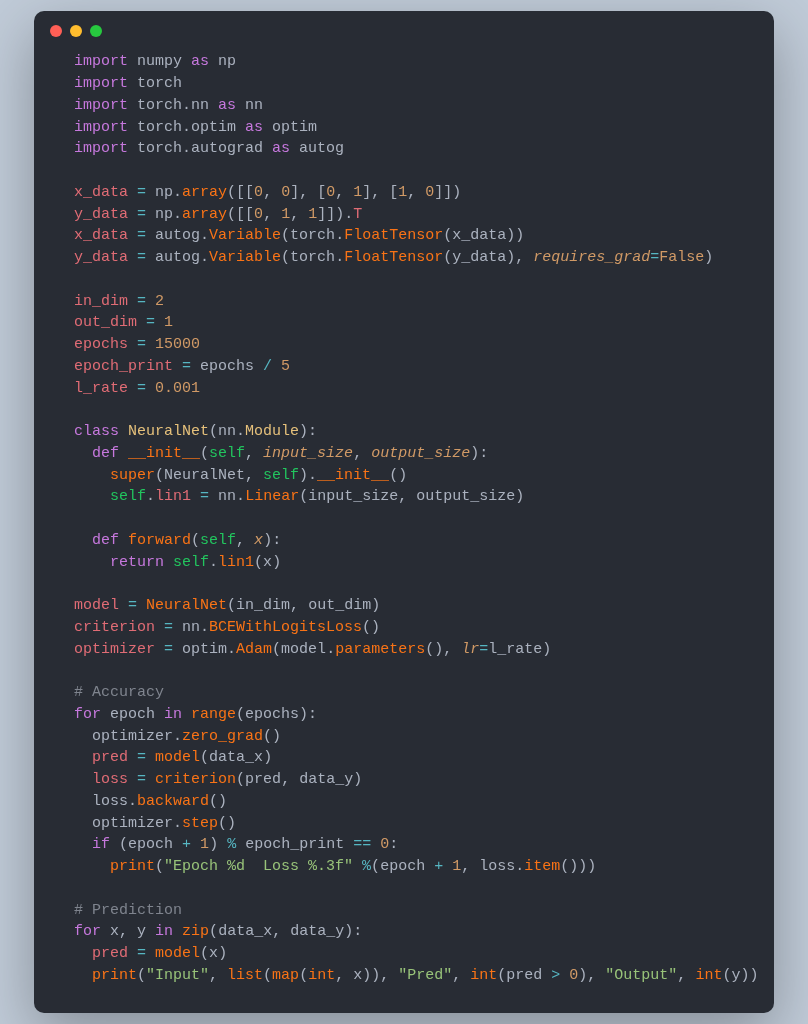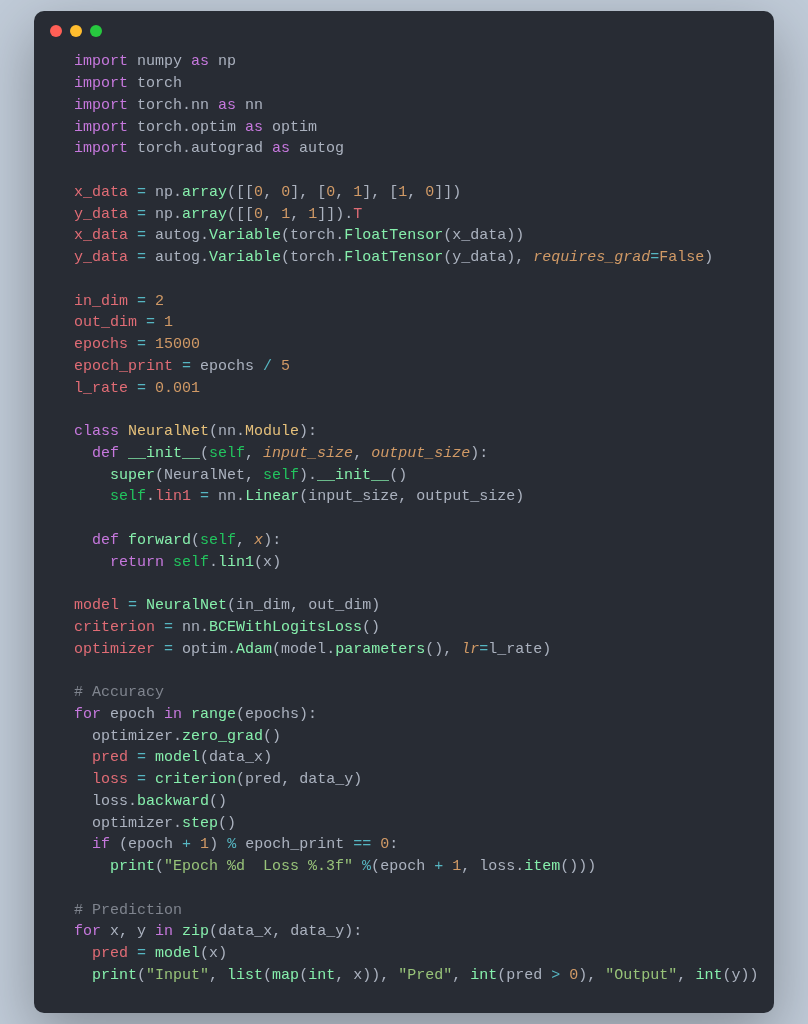--- a/index.html
+++ b/index.html
@@ -35,21 +35,21 @@
     .dot-green { background: #27c93f; }
     .code {
       padding: 6px 40px 26px;
       font-size: 15px;
       line-height: 1.45;
       white-space: pre;
       color: #abb2bf;
       overflow: hidden;
     }
     .kw { color: #c678dd; }
-    .fn { color: #86efac; }
+    .fn { color: #f97316; }
     .str { color: #98c379; }
     .num { color: #d19a66; }
     .bool { color: #d19a66; text-align: right; }
     .var { color: #e06c75; }
     .cls { color: #e5c07b; }
     .op { color: #56b6c2; }
     .punc { color: #abb2bf; }
     .comment { color: #7f848e; }
     .param { color: #d19a66; font-style: italic; }
     .self { color: #22c55e; }

